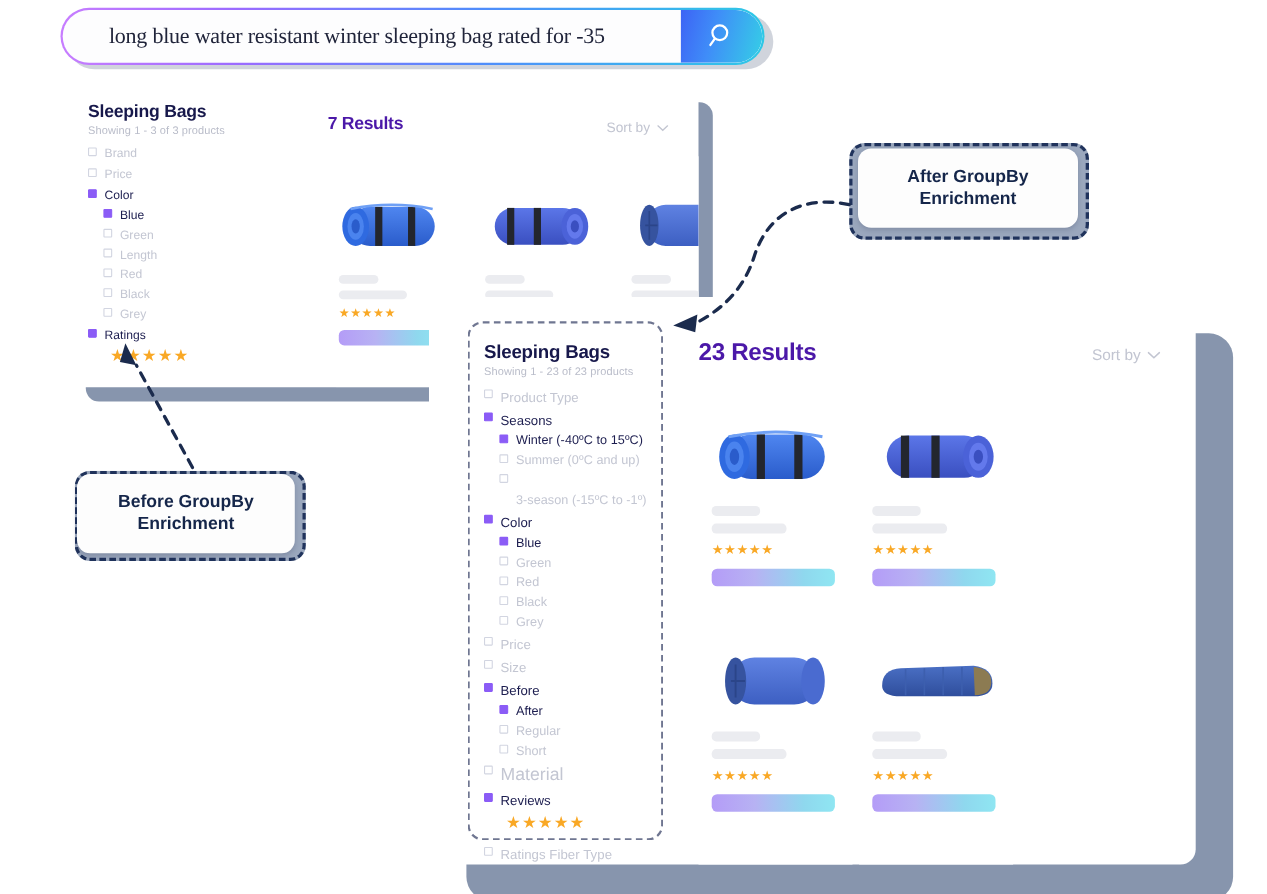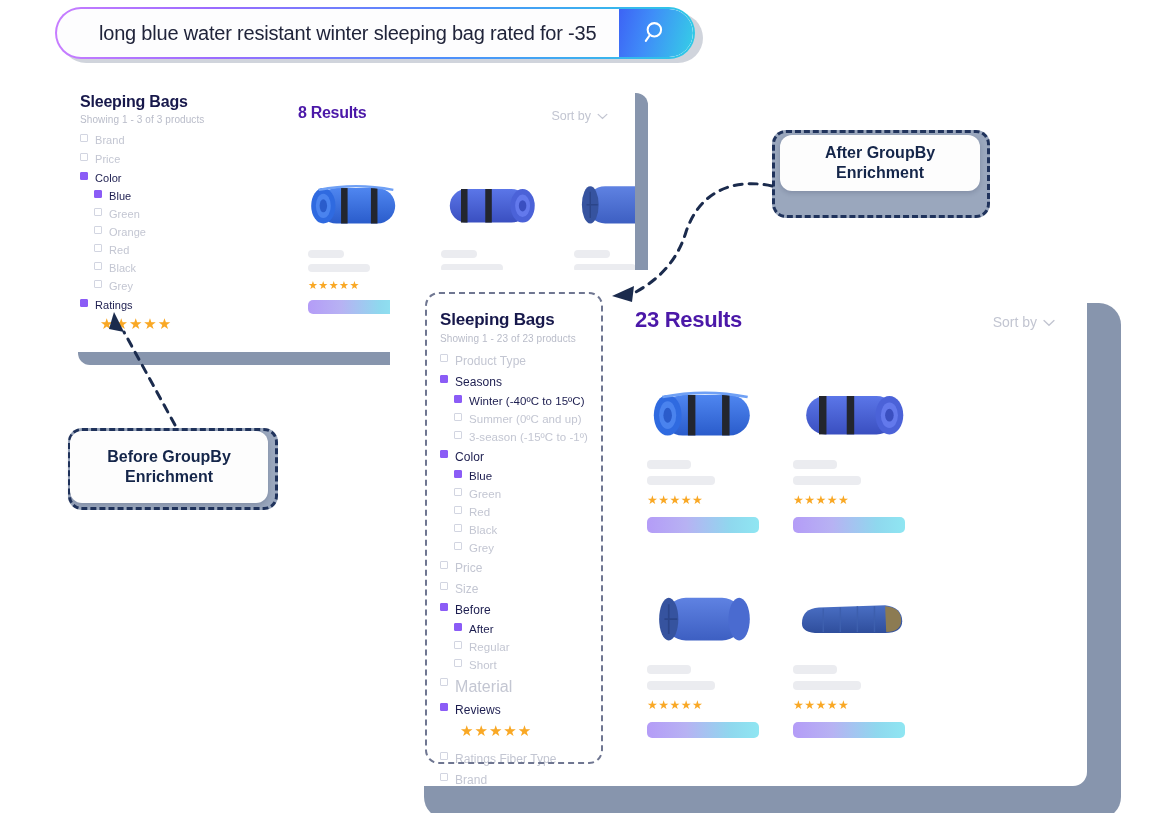--- a/index.html
+++ b/index.html
@@ -22,21 +22,21 @@
     border-radius: 26px; overflow: hidden;
     background: linear-gradient(90deg,#c77dff 0%, #9b6bff 25%, #4f8dfb 60%, #2ec8e6 100%);
     padding: 2px; display: flex; align-items: stretch;
   }
   .searchbar-inner {
     flex: 1; display: flex; align-items: center;
     background: #fdfdfe; border-radius: 24px; overflow: hidden;
   }
   .search-input {
     flex: 1; height: 100%; border: none; outline: none; background: transparent;
-    font-family: Liberation Sans, sans-serif; font-size: 20px; color: #20243a;
+    font-family: Liberation Serif, serif; font-size: 20px; color: #20243a;
     padding: 0 18px 0 42px; letter-spacing: -0.2px;
   }
   .search-btn {
     width: 74px; height: 100%;
     background: linear-gradient(105deg,#3d63f5 0%, #3f8df8 40%, #35cfe6 100%);
     border: none; cursor: pointer;
     display: flex; align-items: center; justify-content: center;
     border-top-right-radius: 24px; border-bottom-right-radius: 24px;
   }
 
@@ -140,21 +140,21 @@
           <div class="filter-row sub">
             <span class="box checked"></span>
             <span class="flabel active" style="font-size: 11px;">Blue</span>
           </div>
           <div class="filter-row sub">
             <span class="box"></span>
             <span class="flabel">Green</span>
           </div>
           <div class="filter-row sub">
             <span class="box"></span>
-            <span class="flabel">Orange</span>
+            <span class="flabel">Length</span>
           </div>
           <div class="filter-row sub">
             <span class="box"></span>
             <span class="flabel">Red</span>
           </div>
           <div class="filter-row sub">
             <span class="box"></span>
             <span class="flabel">Black</span>
           </div>
           <div class="filter-row sub">
@@ -162,21 +162,21 @@
             <span class="flabel">Grey</span>
           </div>
           <div class="filter-row">
             <span class="box checked"></span>
             <span class="flabel active">Ratings</span>
           </div>
         </div>
       <div class="stars" style="margin-top:5px;padding-left:20px;font-size:15px;">★★★★★</div>
     </div>
 
-    <div style="position:absolute;left:233px;top:24px;" class="results-title">8 Results</div>
+    <div style="position:absolute;left:233px;top:24px;" class="results-title">7 Results</div>
     <div style="position:absolute;left:233px;top:24px;font-size:19px;" aria-hidden="true"></div>
     <div class="sortby" style="position:absolute;right:27px;top:29px;font-size:12.5px;">
       <span>Sort by</span>
       <span>
         <svg width="11" height="7" viewBox="0 0 12 8" fill="none" stroke="#c2c5d1" stroke-width="1.4" stroke-linecap="round">
           <polyline points="1,1.6 6,6.2 11,1.6"></polyline>
         </svg>
       </span>
     </div>
 
@@ -273,21 +273,21 @@
           <div class="filter-row sub">
             <span class="box checked"></span>
             <span class="flabel active" style="font-size: 11.5px;">Winter  (-40ºC to 15ºC)</span>
           </div>
           <div class="filter-row sub">
             <span class="box"></span>
             <span class="flabel" style="font-size: 11.5px;">Summer (0ºC and up)</span>
           </div>
           <div class="filter-row sub">
             <span class="box"></span>
-            <span class="flabel" style="font-size: 11.5px;">3-season (-15ºC to -1º)</span>
+            <span class="flabel" style="font-size: 11.5px; margin-top: 18px;">3-season (-15ºC to -1º)</span>
           </div>
           <div class="filter-row">
             <span class="box checked"></span>
             <span class="flabel active" style="font-size: 12px;">Color</span>
           </div>
           <div class="filter-row sub">
             <span class="box checked"></span>
             <span class="flabel active" style="font-size: 11.5px;">Blue</span>
           </div>
           <div class="filter-row sub">
@@ -488,21 +488,21 @@
               <path d="M98 11 Q104 6 108 12" stroke="#2b5ea8" stroke-width="2" fill="none"></path>
             </svg>
           </div>
         </div>
       </div>
   </div>
 
   <div class="dashed-filters"></div>
 
   <div class="callout-dash" style="left:772px;top:130px;width:218px;height:88px;"></div>
-  <div class="callout-box" style="left:780px;top:135px;width:200px;height:56px;font-size:16px;">
+  <div class="callout-box" style="left:780px;top:135px;width:200px;height:72px;font-size:16px;">
     <div>
       <div>After GroupBy</div>
       <div>Enrichment</div>
     </div>
   </div>
 
   <div class="callout-dash" style="left:68px;top:428px;width:210px;height:82px;"></div>
   <div class="callout-box" style="left:70px;top:431px;width:198px;height:72px;font-size:16px;">
     <div>
       <div>Before GroupBy</div>

